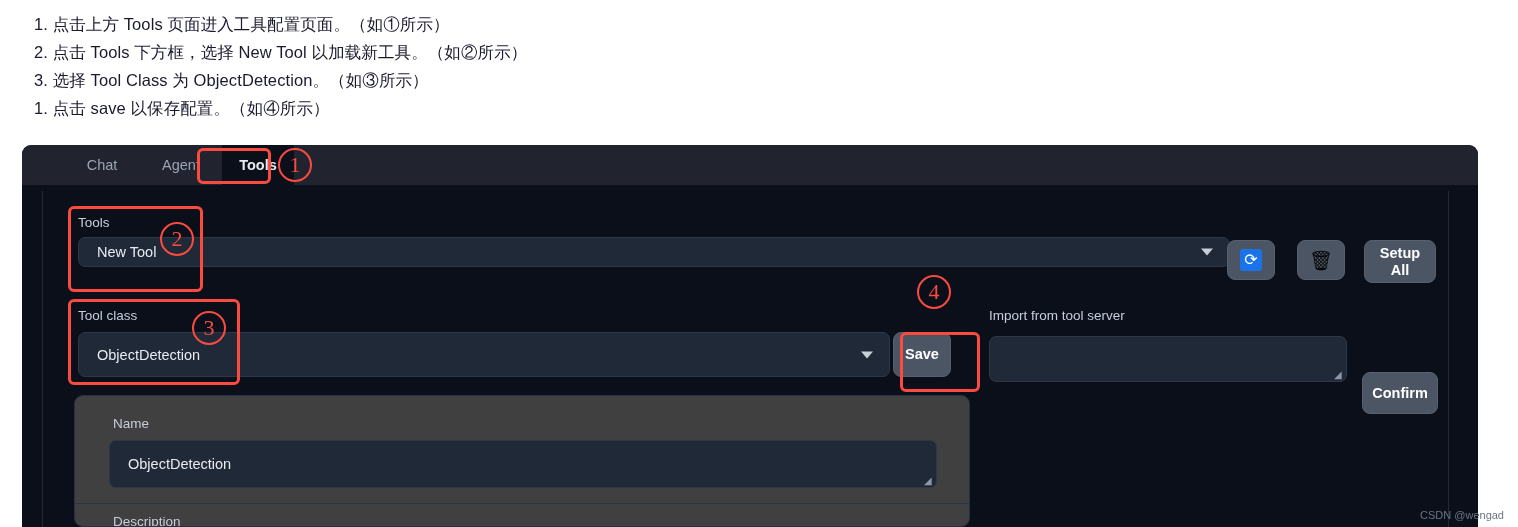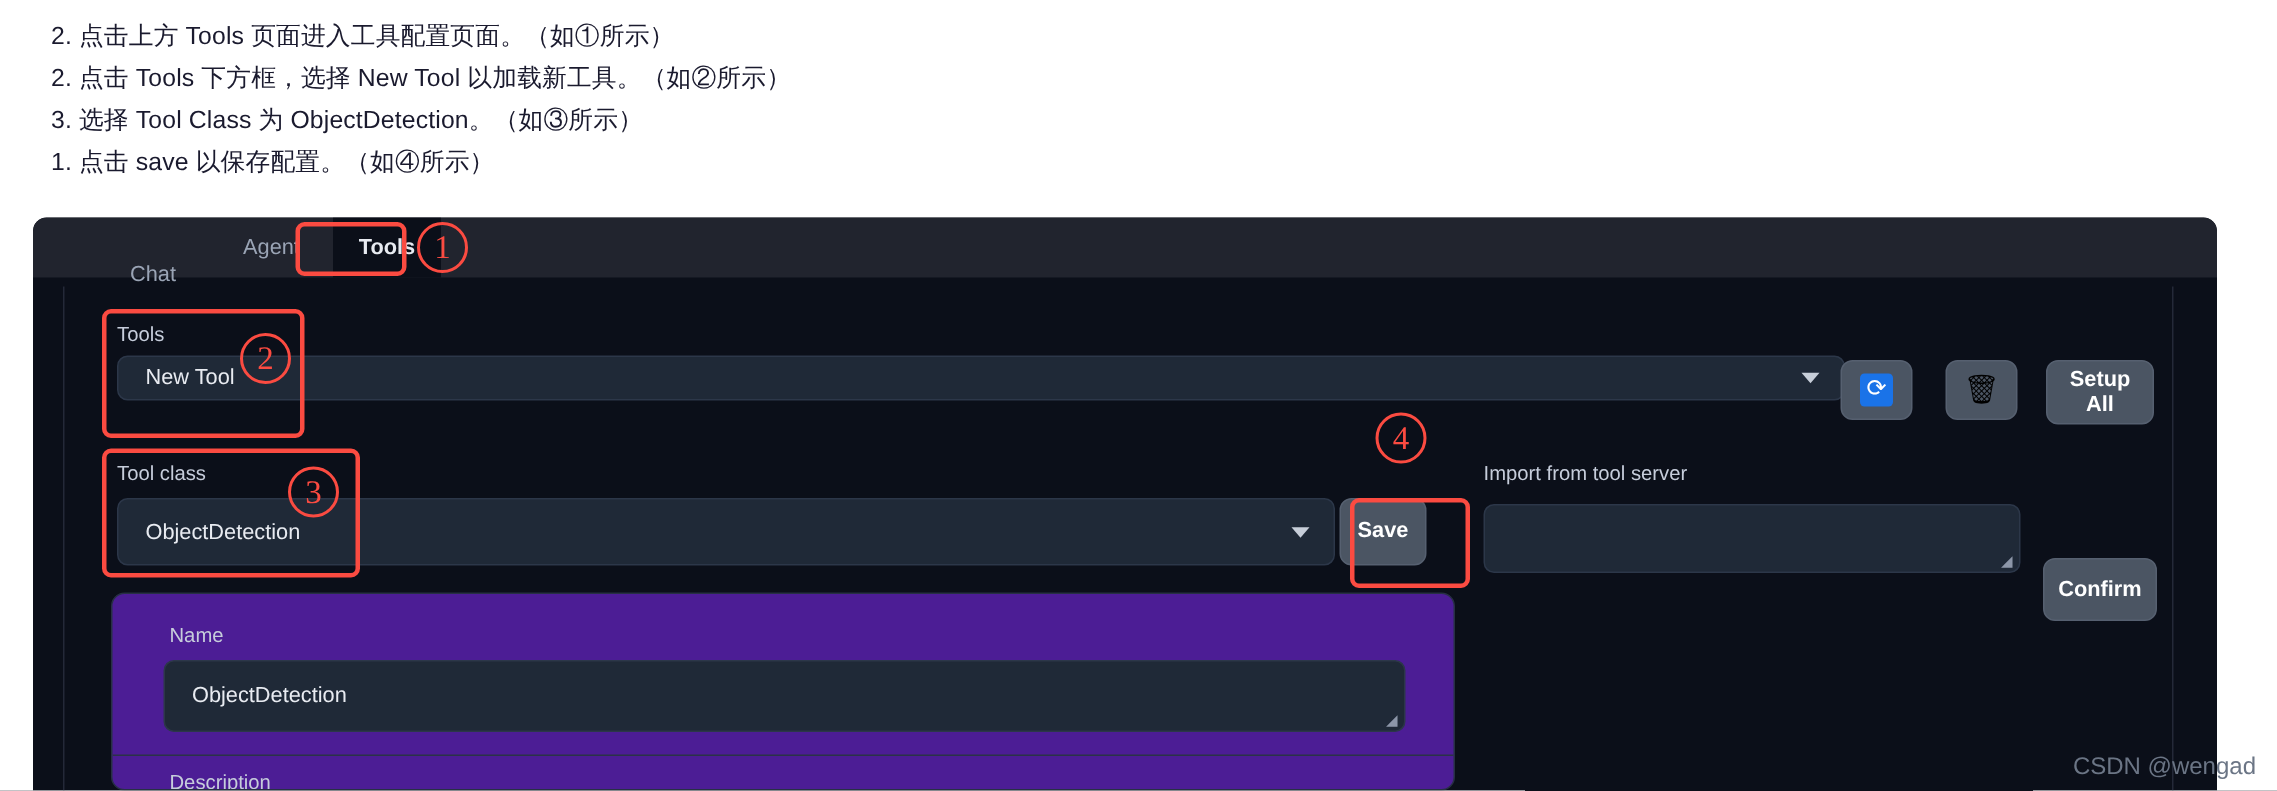--- a/index.html
+++ b/index.html
@@ -55,21 +55,21 @@
     position: absolute;
     top: 0;
     height: 40px;
     line-height: 40px;
     font-size: 14.5px;
     color: #9aa4b5;
     text-align: center;
     cursor: pointer;
     box-sizing: border-box;
   }
-  .tab.t-chat  { left: 42px;  width: 76px; margin-top: 18px; }
+  .tab.t-chat  { left: 42px;  width: 76px; }
   .tab.t-agent { left: 120px; width: 78px; }
   .tab.t-tools {
     left: 200px; width: 72px;
     color: #e7eaf0;
     background: #0b0f19;
     font-weight: bold;
   }
 
   
   .rail {
@@ -169,21 +169,21 @@
     right: 3px; bottom: 2px;
     width: 9px; height: 9px;
     color: #8c96a8;
     font-size: 10px;
     line-height: 9px;
   }
 
   
   .card {
     position: absolute;
-    background: #4c1d95;
+    background: #404040;
     border: 1px solid #273044;
     border-radius: 9px;
     box-sizing: border-box;
     overflow: hidden;
   }
   .card-div {
     position: absolute;
     height: 1px;
     background: #2b3347;
   }
@@ -208,30 +208,30 @@
     box-sizing: border-box;
     pointer-events: none;
     font-family: "Liberation Serif", serif;
   }
 
   
   .watermark {
     position: absolute;
     right: 14px;
     bottom: 6px;
-    font-size: 16px;
+    font-size: 11px;
     color: #6b7585;
     white-space: nowrap;
   }
 </style>
 </head>
 <body>
 
 <div class="instructions">
-  <div class="line">2. 点击上方 Tools 页面进入工具配置页面。（如①所示）</div>
+  <div class="line">1. 点击上方 Tools 页面进入工具配置页面。（如①所示）</div>
   <div class="line">2. 点击 Tools 下方框，选择 New Tool 以加载新工具。（如②所示）</div>
   <div class="line">3. 选择 Tool Class 为 ObjectDetection。（如③所示）</div>
   <div class="line">1. 点击 save 以保存配置。（如④所示）</div>
 </div>
 
 <div class="app">
 
   <div class="tabbar">
     <div class="tab t-chat">Chat</div>
     <div class="tab t-agent">Agent</div>

